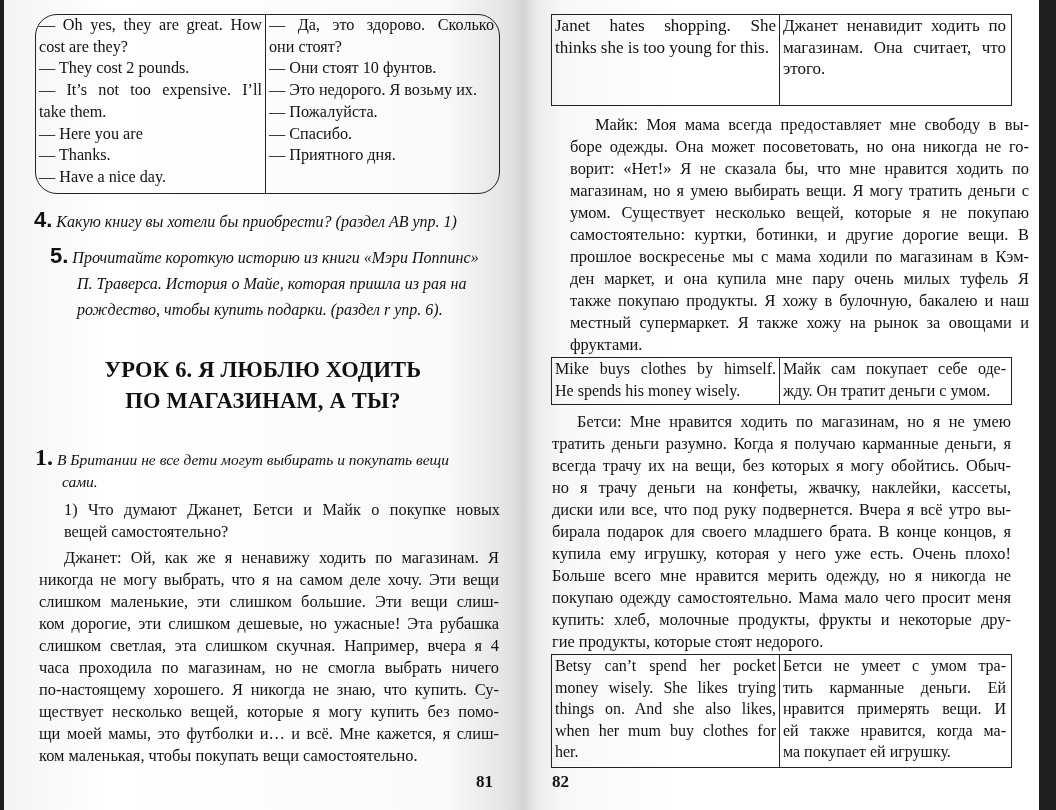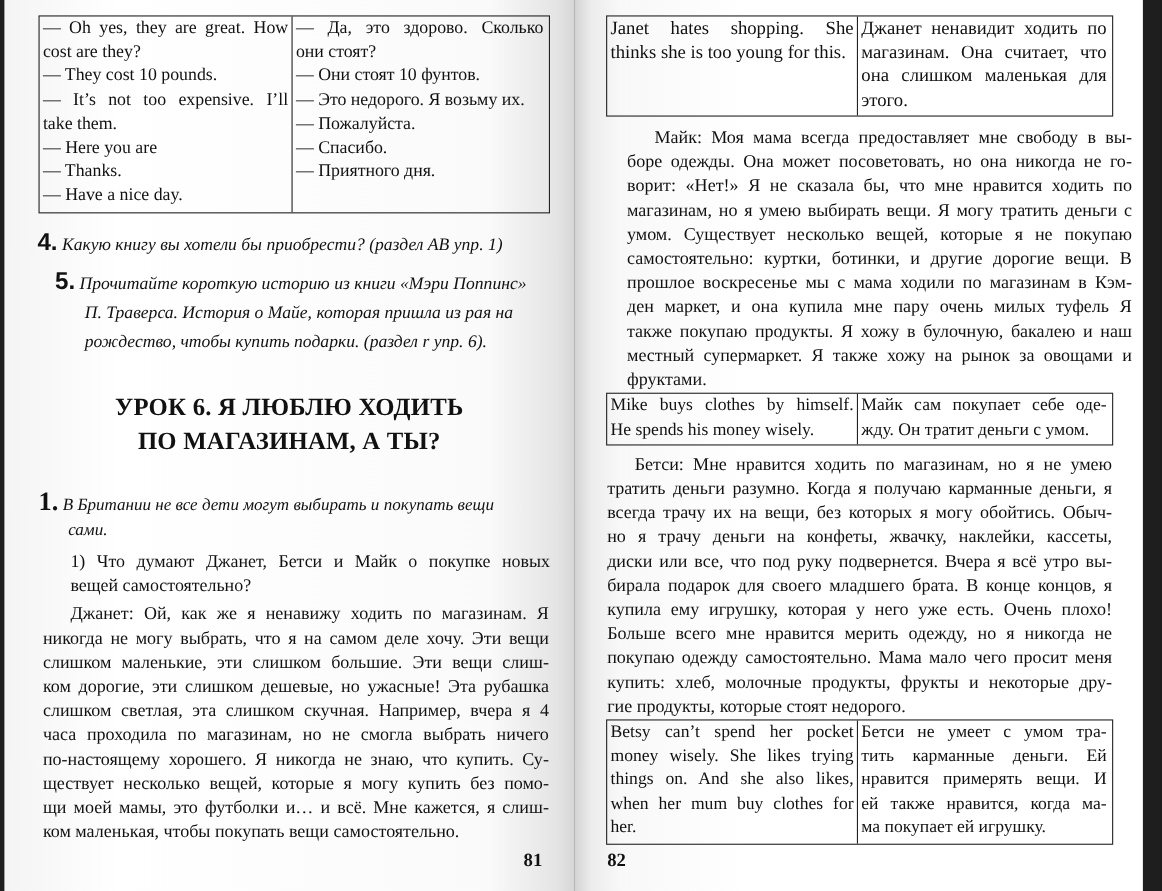--- a/index.html
+++ b/index.html
@@ -40,25 +40,25 @@
     position:absolute; left:0; width:518px; text-align:center; font-weight:bold;
     font-size:22.5px; line-height:31px; letter-spacing:0.2px;
   }
   .pagenum { position:absolute; font-weight:bold; font-size:17px; }
 </style>
 </head>
 <body>
 
 <div class="page page-left">
 
-  <div class="tbl" style="left:31px; top:14px; width:463px; height:178px;">
+  <div class="tbl" style="left:31px; top:14px; width:463px; height:178px;border-radius:22px;">
     <div class="col" style="width:229px;">
       <span class="line just">— Oh yes, they are great. How</span>
       <span class="line">cost are they?</span>
-      <span class="line">— They cost 10 pounds.</span>
+      <span class="line">— They cost 2 pounds.</span>
       <span class="line just">— It’s not too expensive. I’ll</span>
       <span class="line">take them.</span>
       <span class="line">— Here you are</span>
       <span class="line">— Thanks.</span>
       <span class="line">— Have a nice day.</span>
     </div>
     <div class="col" style="width:232px;">
       <span class="line just">— Да, это здорово. Сколько</span>
       <span class="line">они стоят?</span>
       <span class="line">— Они стоят 10 фунтов.</span>
@@ -113,21 +113,20 @@
 <div class="page page-right">
 
   <div class="tbl" style="left:29px; top:14px; width:459px; height:90px; font-size:17px; line-height:21.5px;">
     <div class="col" style="width:227px;">
       <span class="line just">Janet hates shopping. She</span>
       <span class="line">thinks she is too young for this.</span>
     </div>
     <div class="col" style="width:230px;">
       <span class="line just">Джанет ненавидит ходить по</span>
       <span class="line just">магазинам. Она считает, что</span>
-      <span class="line just">она слишком маленькая для</span>
       <span class="line">этого.</span>
     </div>
   </div>
 
   <div class="para" style="left:30px; top:114px; width:459px;margin-left:18px;">
     <span class="ln" style="padding-left:25px;">Майк: Моя мама всегда предоставляет мне свободу в вы-</span>
     <span class="ln">боре одежды. Она может посоветовать, но она никогда не го-</span>
     <span class="ln">ворит: «Нет!» Я не сказала бы, что мне нравится ходить по</span>
     <span class="ln">магазинам, но я умею выбирать вещи. Я могу тратить деньги с</span>
     <span class="ln">умом. Существует несколько вещей, которые я не покупаю</span>

